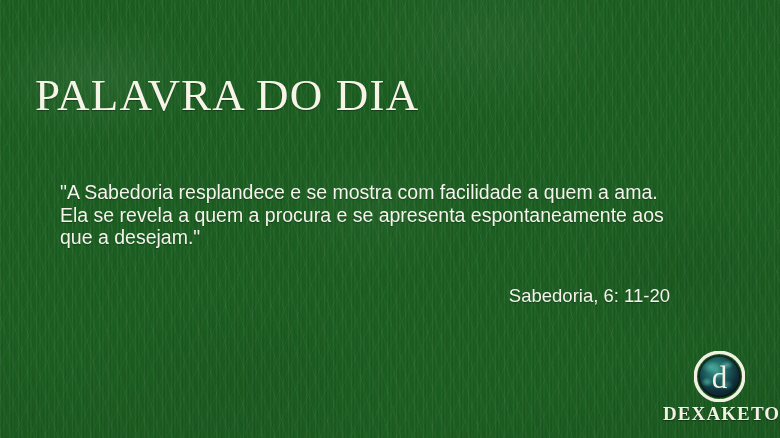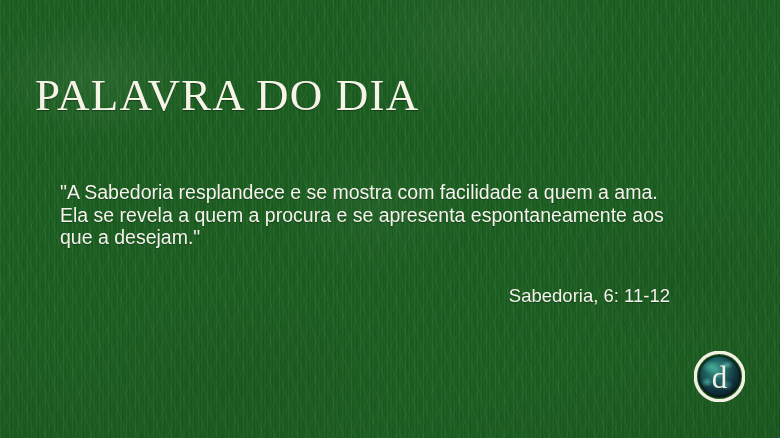--- a/index.html
+++ b/index.html
@@ -160,21 +160,21 @@
   <div class="tex tex-diag2"></div>
   <div class="tex tex-blotch"></div>
   <div class="tex tex-vig"></div>
 
   <div class="title">PALAVRA DO DIA</div>
 
   <div class="quote">"A Sabedoria resplandece e se mostra com facilidade a quem a ama.
 Ela se revela a quem a procura e se apresenta espontaneamente aos
 que a desejam."</div>
 
-  <div class="citation">Sabedoria, 6: 11-12</div>
+  <div class="citation">Sabedoria, 6: 11-20</div>
 
   <div class="logo">
     <div class="logo-mark">
       <svg width="51" height="51" viewBox="0 0 51 51" aria-hidden="true">
         <defs>
           <radialGradient id="globeTex" cx="42%" cy="34%" r="72%">
             <stop offset="0%" stop-color="#3f9b8d"></stop>
             <stop offset="38%" stop-color="#1d5f60"></stop>
             <stop offset="72%" stop-color="#102f3a"></stop>
             <stop offset="100%" stop-color="#081c24"></stop>
@@ -197,15 +197,16 @@
         <ellipse cx="33" cy="14" rx="6.5" ry="4.5" fill="url(#globeBlob2)"></ellipse>
         <ellipse cx="13" cy="31" rx="6" ry="5" fill="url(#globeBlob1)"></ellipse>
         <ellipse cx="32" cy="34" rx="7.5" ry="5.5" fill="url(#globeBlob1)" opacity=".7"></ellipse>
         <ellipse cx="24" cy="24" rx="5" ry="3.5" fill="url(#globeBlob2)" opacity=".6"></ellipse>
 
         <circle cx="25.5" cy="25.5" r="20.6" fill="none" stroke="rgba(0,0,0,.45)" stroke-width="2"></circle>
 
         <text x="25.5" y="36.5" font-family="Liberation Serif, DejaVu Serif, serif" font-size="31" font-weight="normal" fill="#f3f0e4" text-anchor="middle">d</text>
       </svg>
     </div>
+    <div class="logo-word">DEXAKETO</div>
   </div>
 
 </div>
 
 </body></html>

